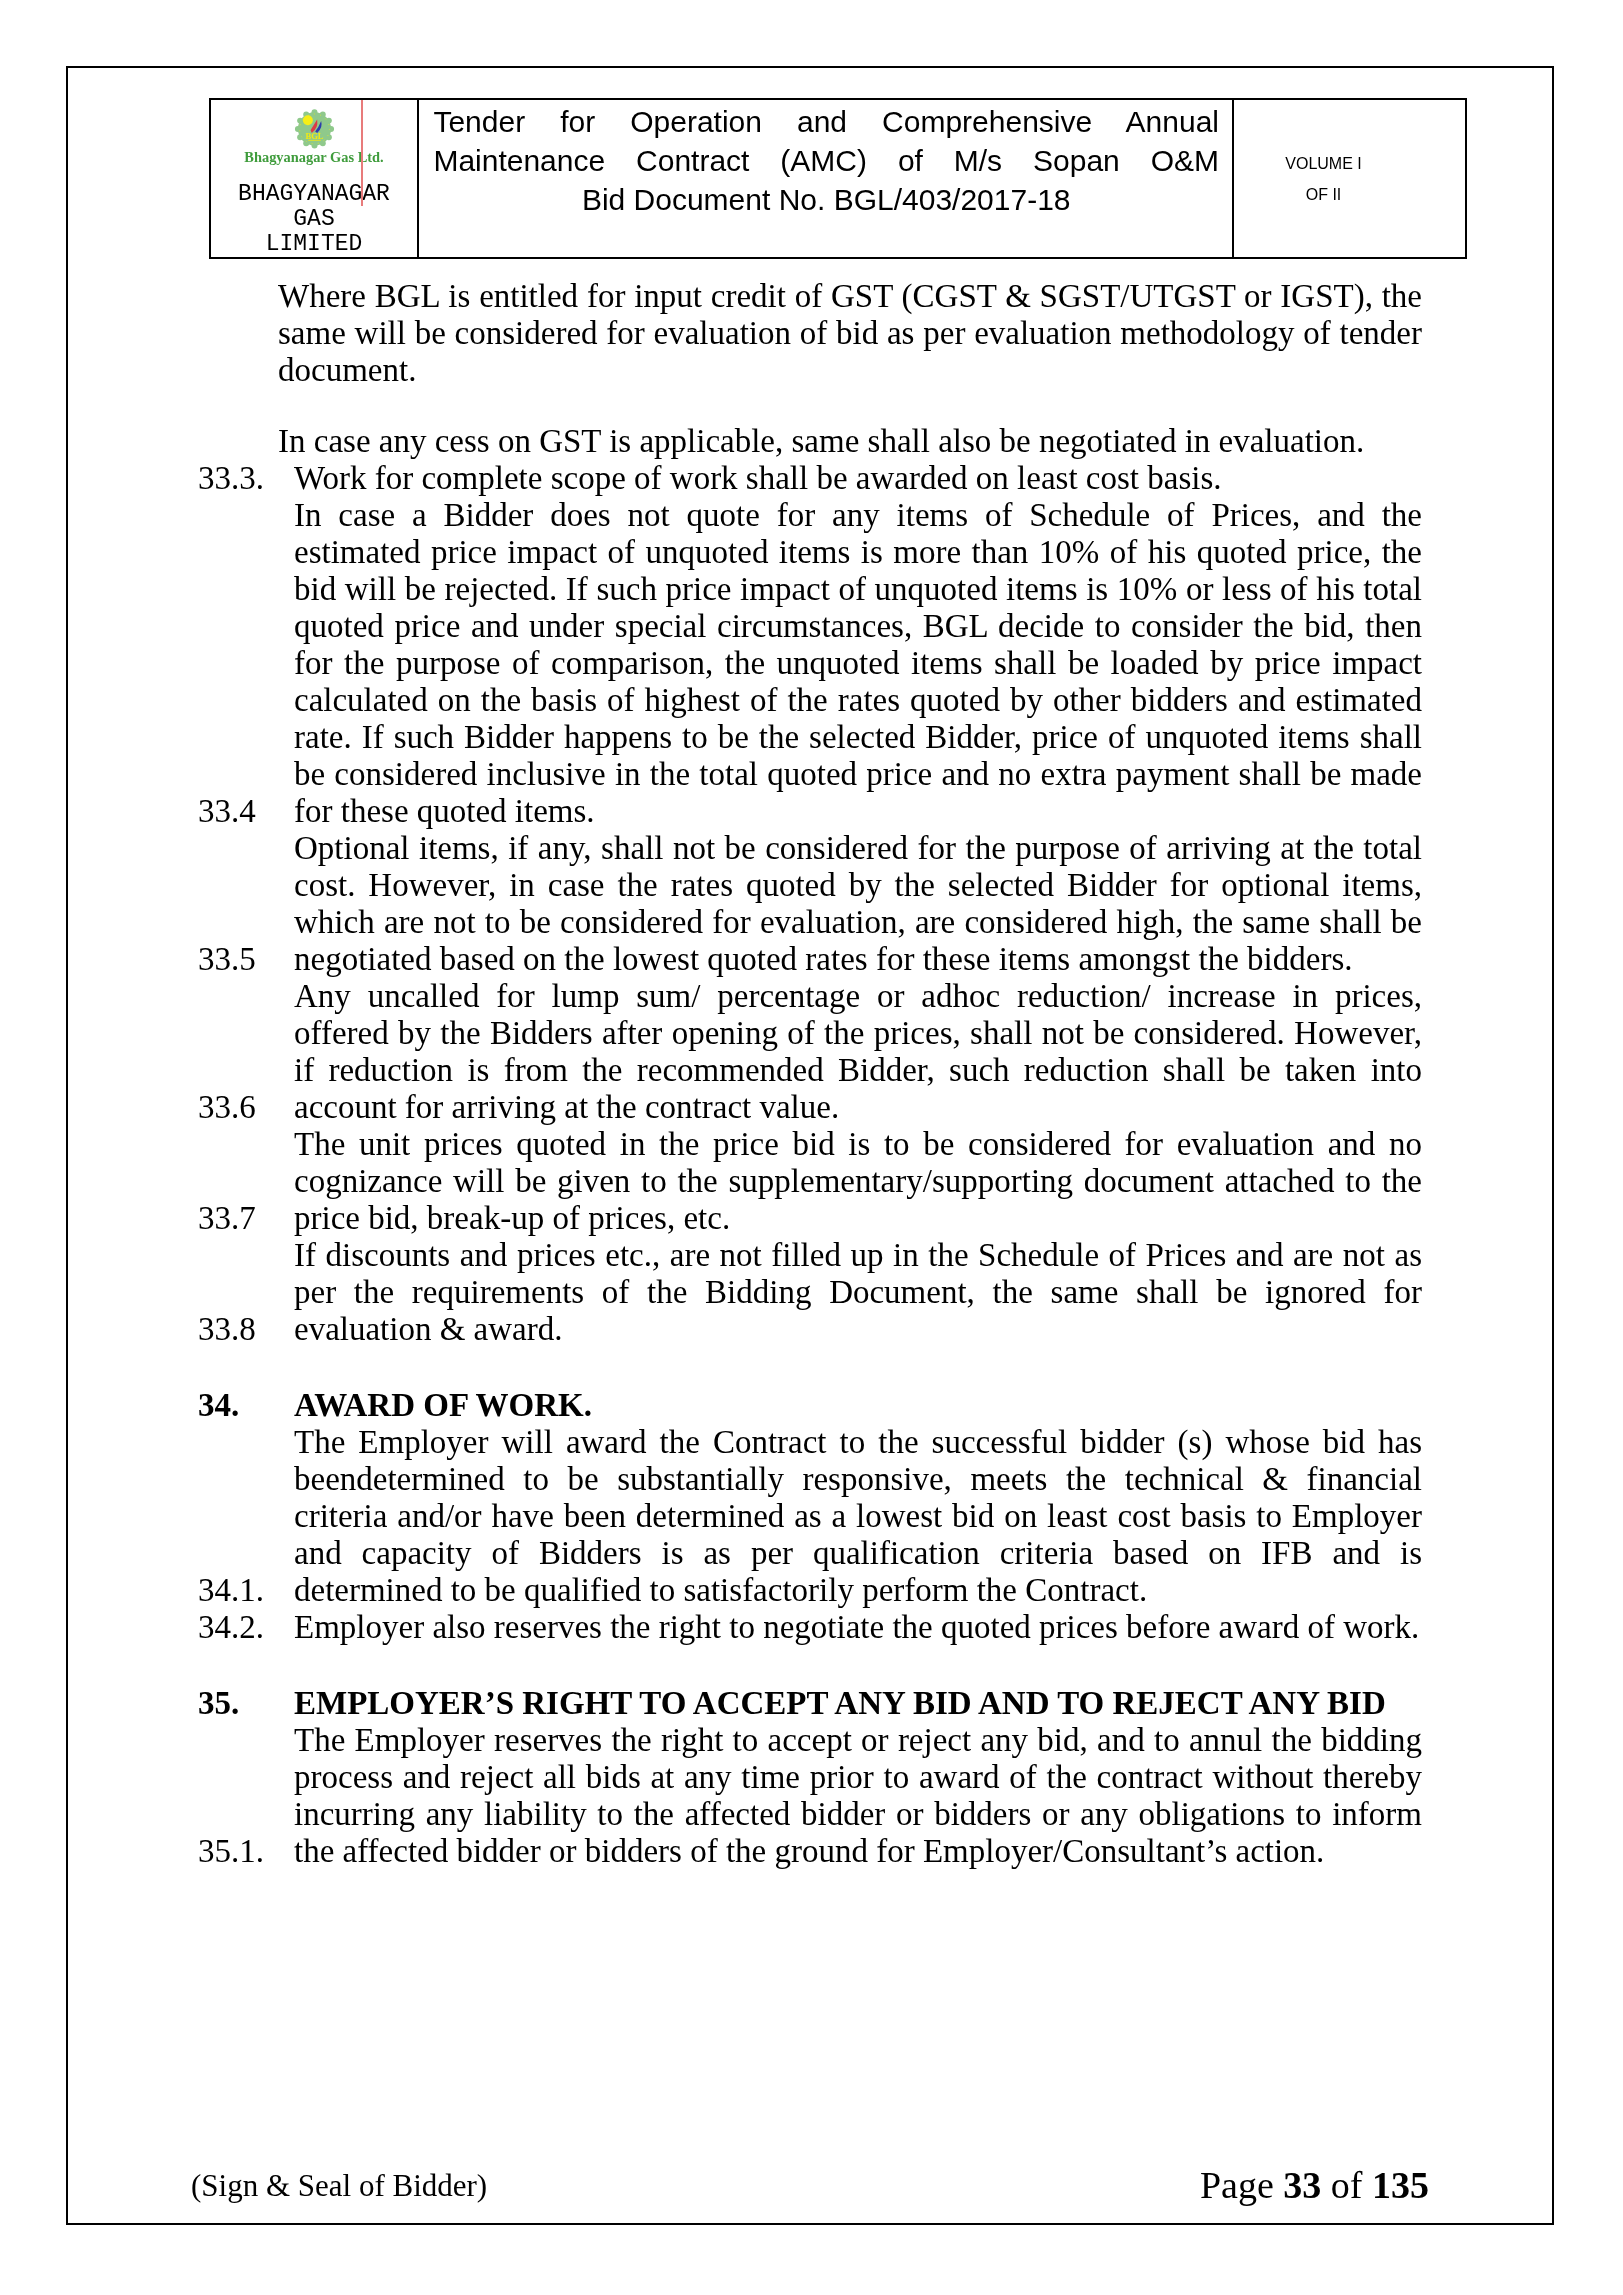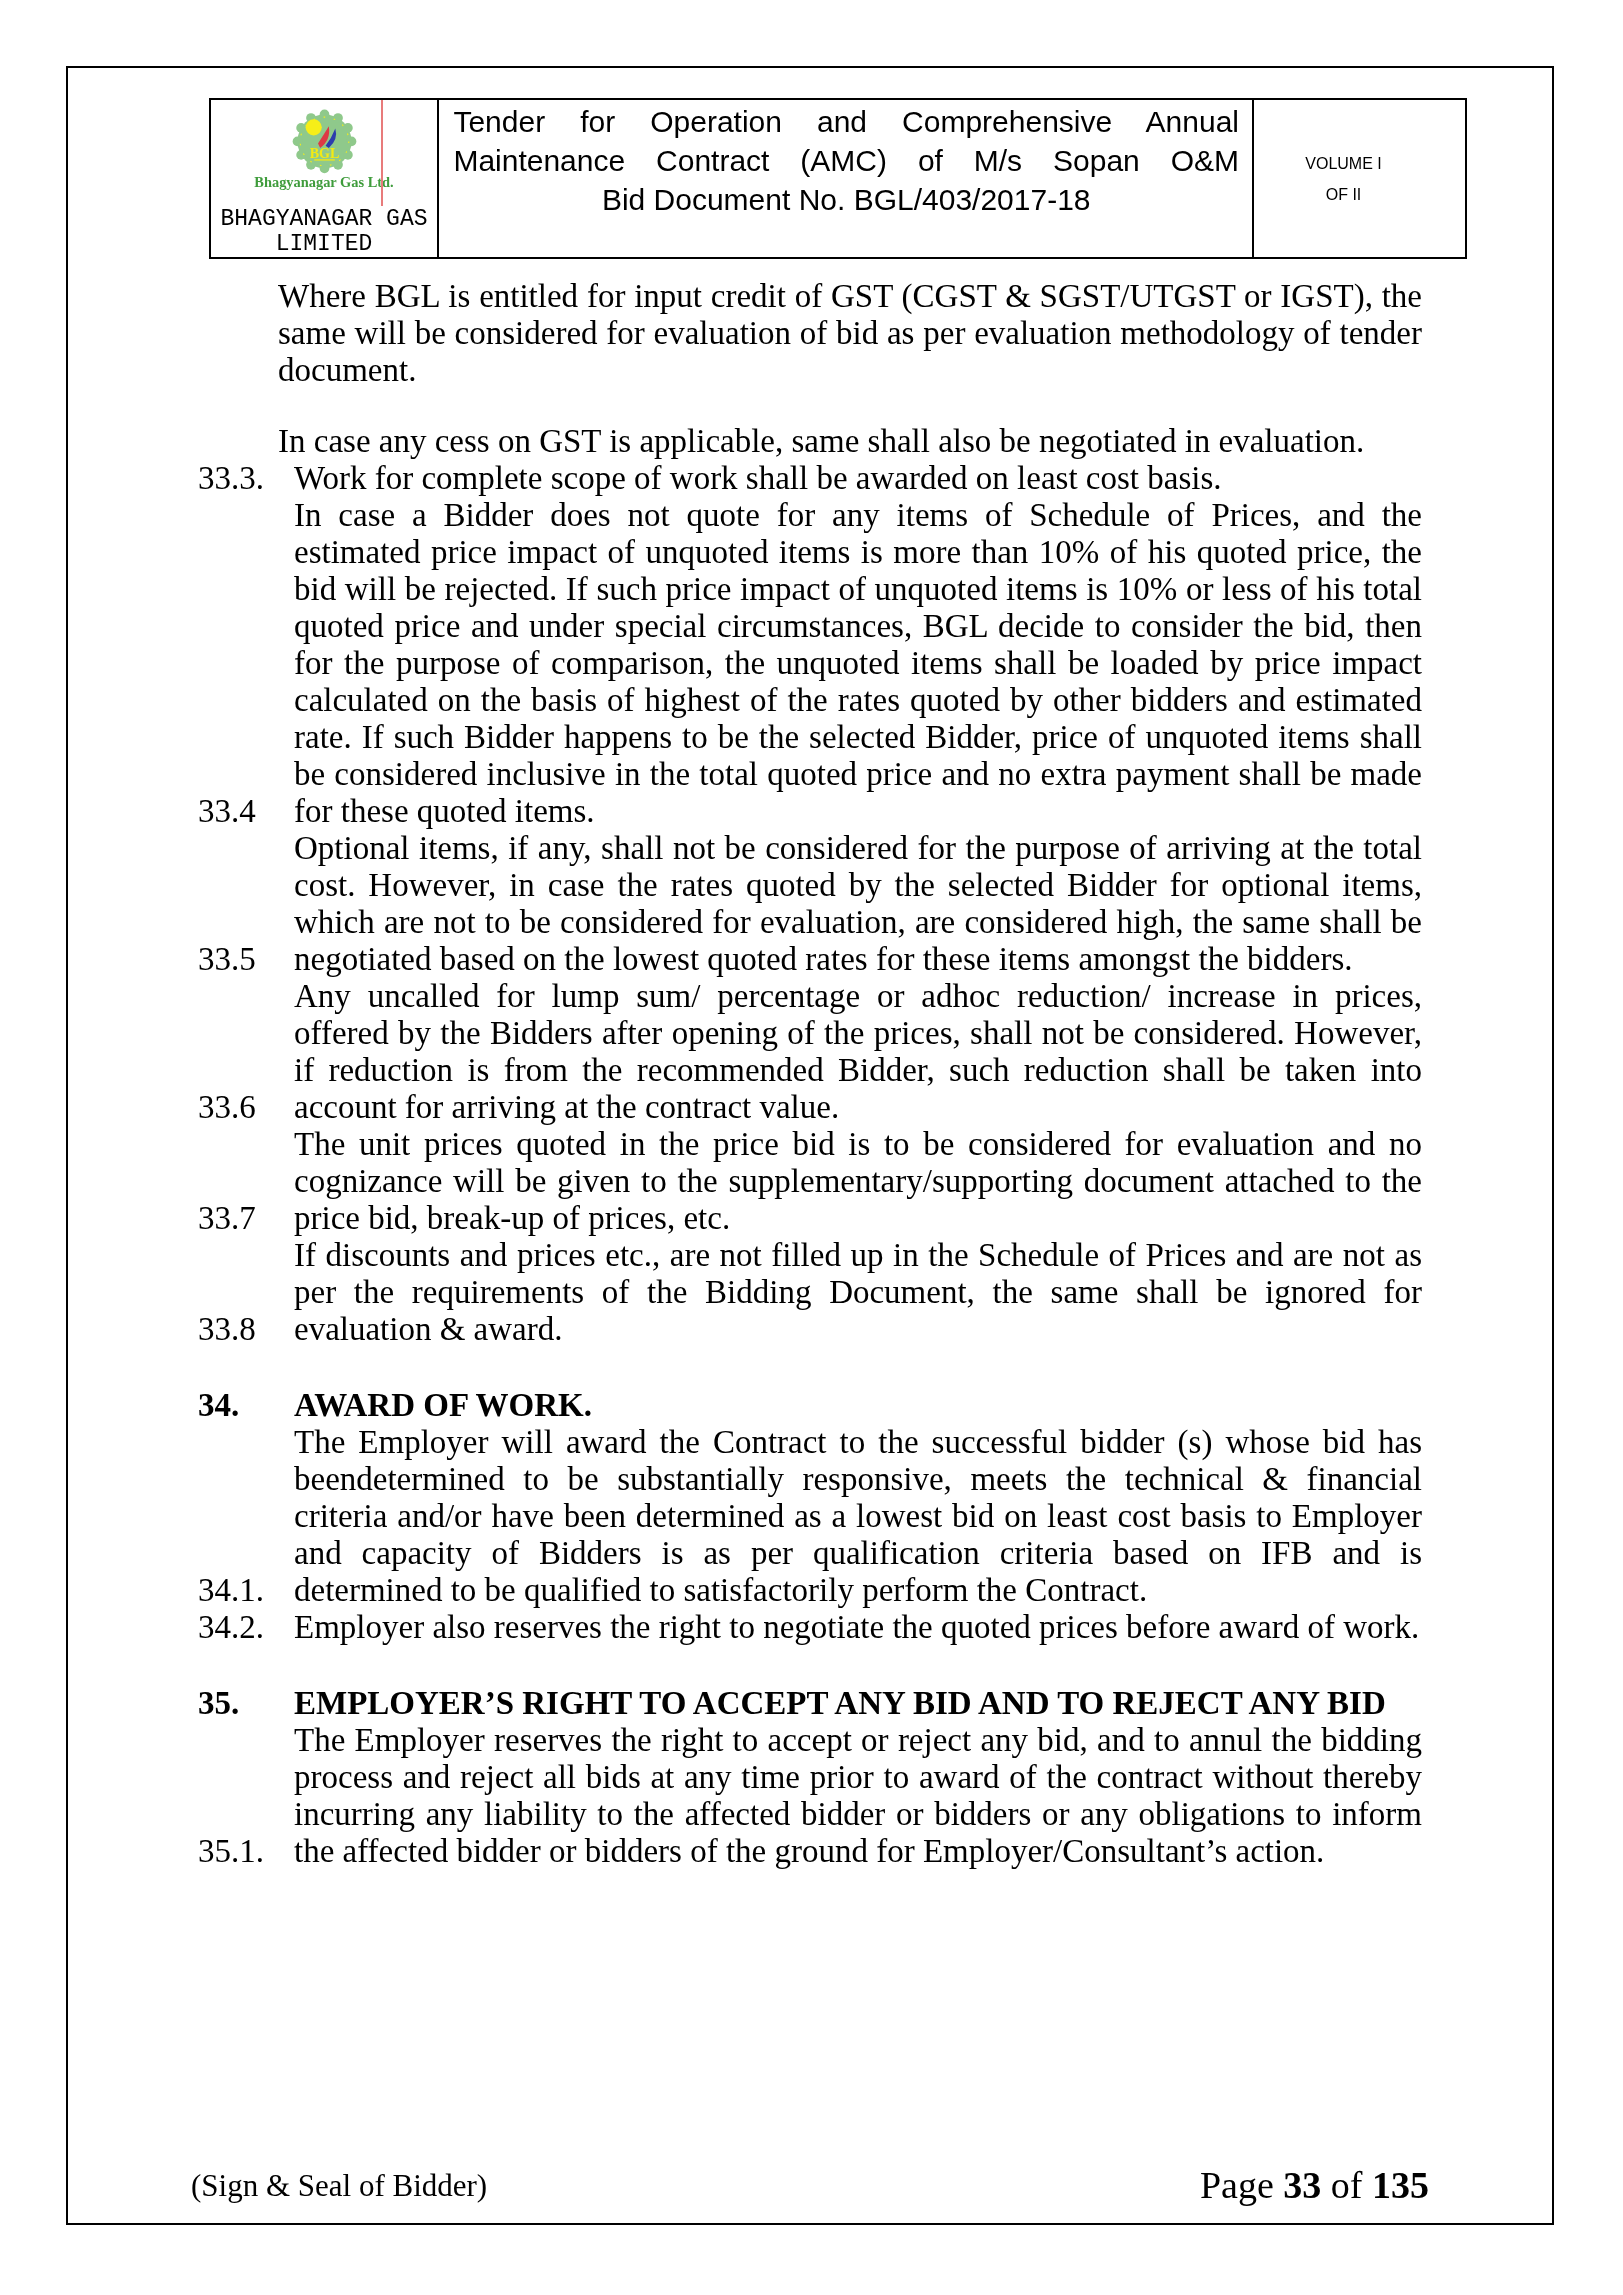--- a/index.html
+++ b/index.html
@@ -35,21 +35,21 @@
     display: flex;
     border: 2px solid #000000;
     box-sizing: border-box;
     background: #ffffff;
   }
   .cell {
     box-sizing: border-box;
     height: 100%;
   }
   .logo-cell {
-    width: 228px;
+    width: 208px;
     border-right: 2px solid #000000;
     position: relative;
     display: flex;
     flex-direction: column;
     align-items: center;
     padding-top: 9.2px;
   }
   .red-divider {
     position: absolute;
     right: 54px;

